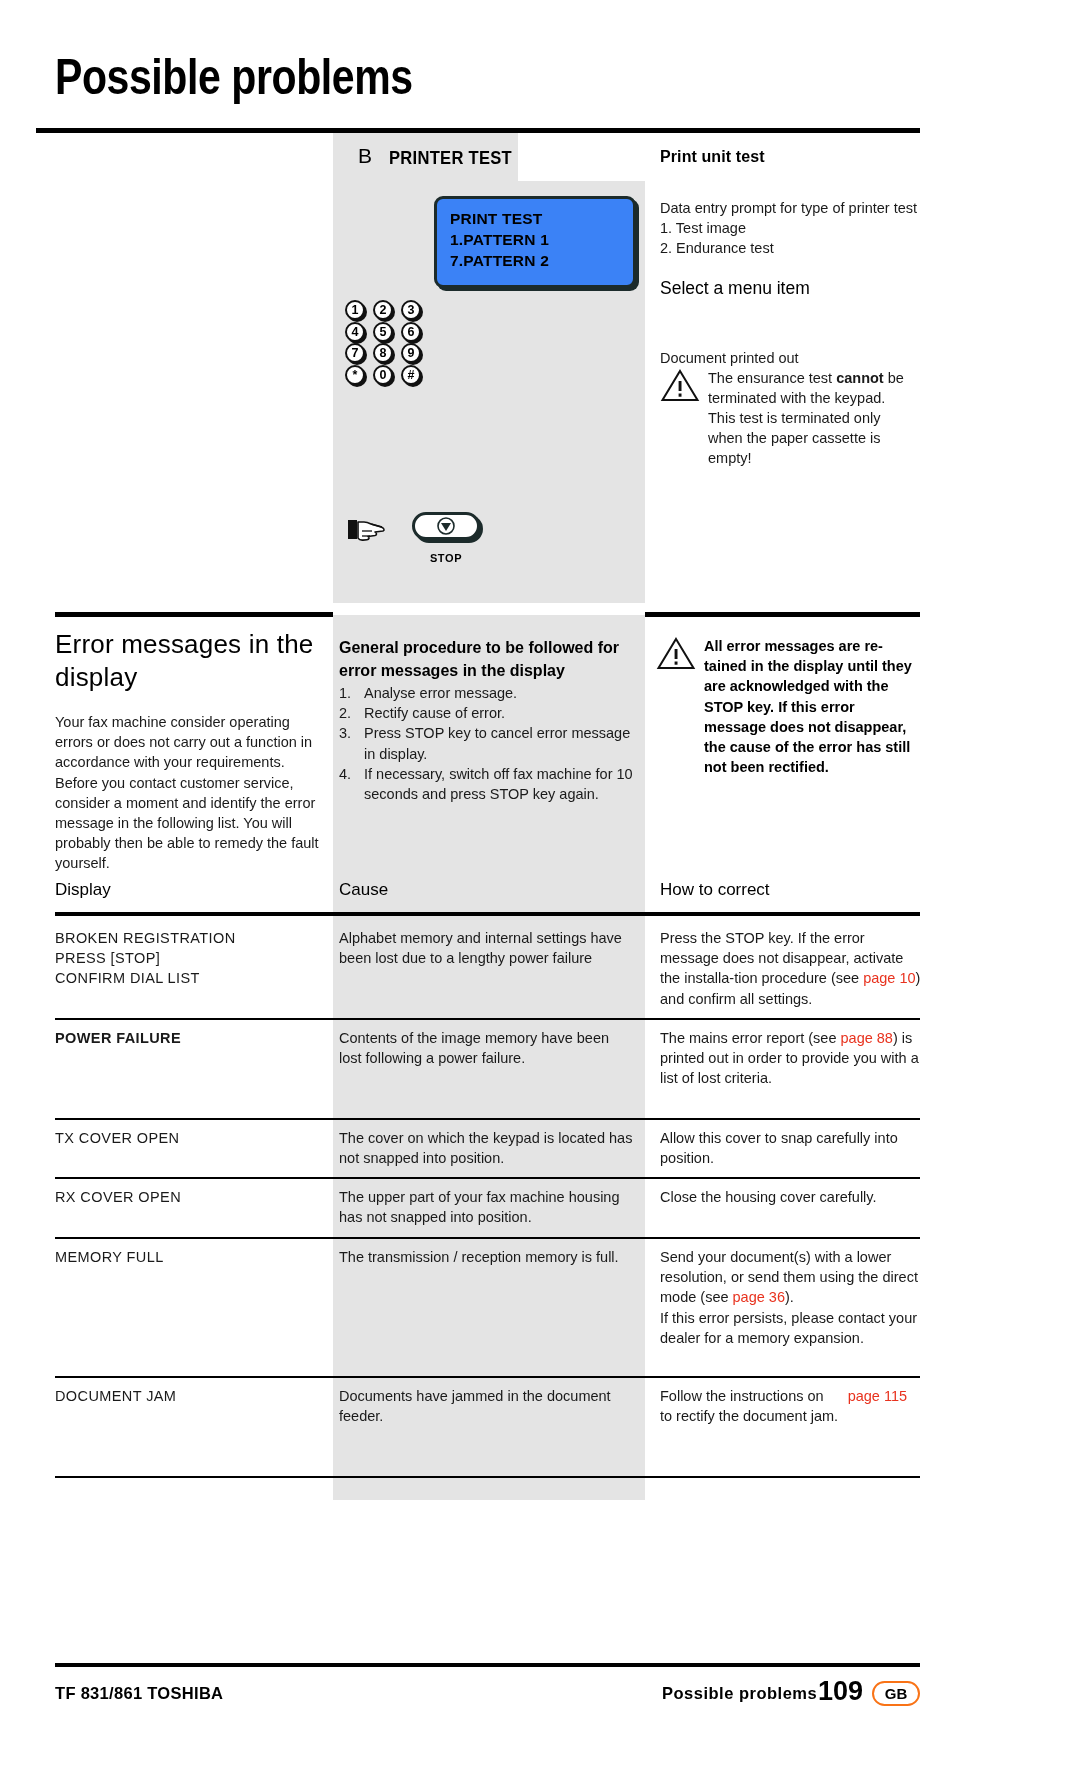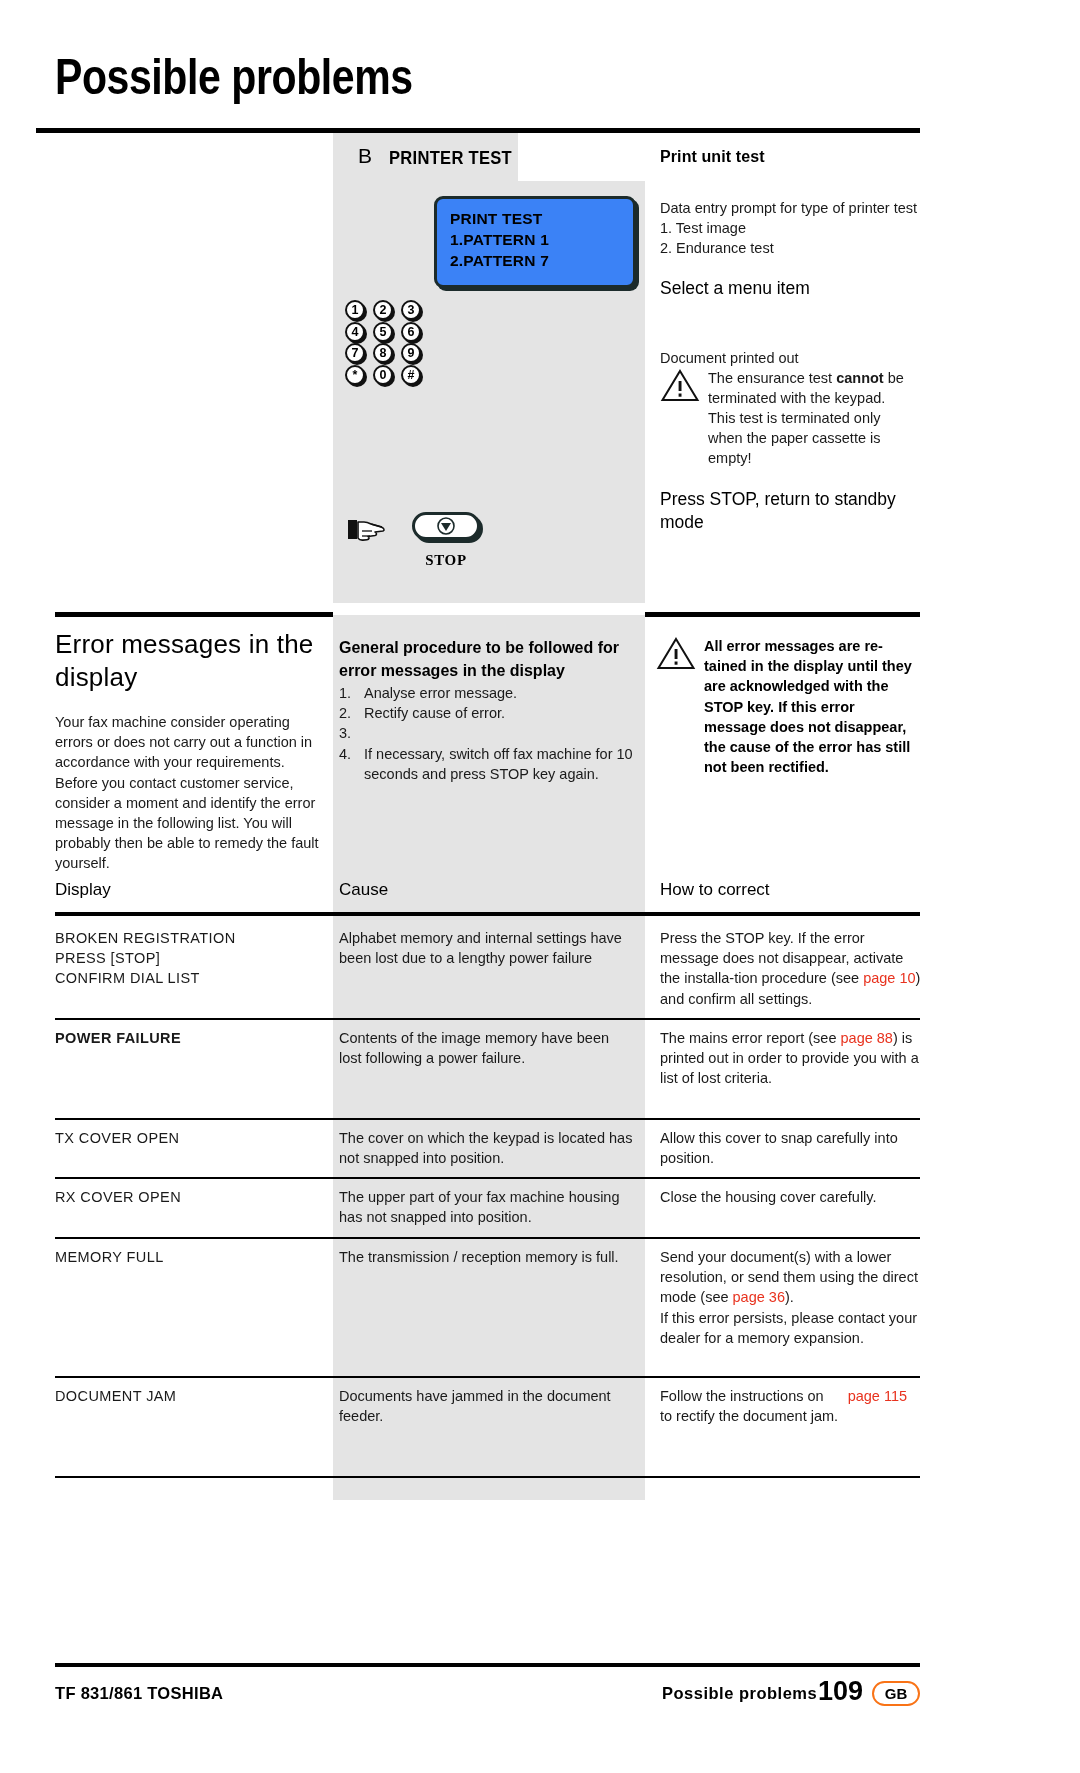--- a/index.html
+++ b/index.html
@@ -168,25 +168,25 @@
     background: #fff;
     box-shadow: 3px 3px 0 #1c2b2b;
     box-sizing: border-box;
   }
   .stop-label {
     position: absolute;
     left: 412px;
     top: 552px;
     width: 68px;
     text-align: center;
-    font-size: 15px;
+    font-size: 11px;
     font-weight: bold;
     letter-spacing: 0.6px;
     color: #000;
-    font-family: Liberation Serif, serif;
+    font-family: Liberation Sans, sans-serif;
   }
 
   
   .rc {
     position: absolute;
     left: 660px;
     width: 260px;
   }
   .h-bold {
     font-size: 16px;
@@ -419,21 +419,21 @@
   <div class="shade-top"></div>
   <div class="shade-tab-white"></div>
   <div class="shade-bottom"></div>
 
   <div class="sec-letter">B</div>
   <div class="sec-name">PRINTER TEST</div>
 
   <div class="lcd">
     <div class="lcd-line">PRINT TEST</div>
     <div class="lcd-line">1.PATTERN 1</div>
-    <div class="lcd-line">2.PATTERN 7</div>
+    <div class="lcd-line">7.PATTERN 2</div>
   </div>
 
   <div class="keypad" id="keypad">
       <div class="keyrow">
         <div class="key">
           <div class="circ">1</div>
         </div>
         <div class="key">
           <div class="circ">2</div>
         </div>
@@ -517,42 +517,40 @@
           <path d="M20 3 L37.5 32 L2.5 32 Z" fill="none" stroke="#111" stroke-width="2"></path>
           <rect x="18.6" y="13" width="2.9" height="10" fill="#111"></rect>
           <rect x="18.6" y="25.5" width="2.9" height="3.2" fill="#111"></rect>
         </svg>
       </div>
       <div class="body-t" style="width:200px;">
         <span>The ensurance test </span><span class="bold">cannot</span><span> be terminated with the keypad. This test is terminated only when the paper cassette is empty!</span>
       </div>
     </div>
   </div>
-  <div class="rc" style="top:488px;">
-    <div class="h-reg" style="line-height:23px;">Press STOP, return to standby mode</div>
-  </div>
 
   <div class="rule-left"></div>
   <div class="rule-right"></div>
 
   <div class="em-head">Error messages in the display</div>
   <div class="em-body">Your fax machine consider operating errors or does not carry out a function in accordance with your requirements. Before you contact customer service, consider a moment and identify the error message in the following list. You will probably then be able to remedy the fault yourself.</div>
 
   <div class="gp-head">General procedure to be followed for error messages in the display</div>
   <div class="gp-list" id="gp-list">
       <div class="gp-item">
         <div class="gp-num">1.</div>
         <div style="width: 270px;">Analyse error message.</div>
       </div>
       <div class="gp-item">
         <div class="gp-num">2.</div>
         <div style="width: 270px;">Rectify cause of error.</div>
       </div>
       <div class="gp-item">
         <div class="gp-num">3.</div>
+        <div style="width: 270px;">Press STOP key to cancel error message in display.</div>
       </div>
       <div class="gp-item">
         <div class="gp-num">4.</div>
         <div style="width: 270px;">If necessary, switch off fax machine for 10 seconds and press STOP key again.</div>
       </div>
     </div>
 
   <div class="rw">
     <div class="warn-tri">
       <svg viewBox="0 0 40 34" width="40" height="34" aria-hidden="true">

